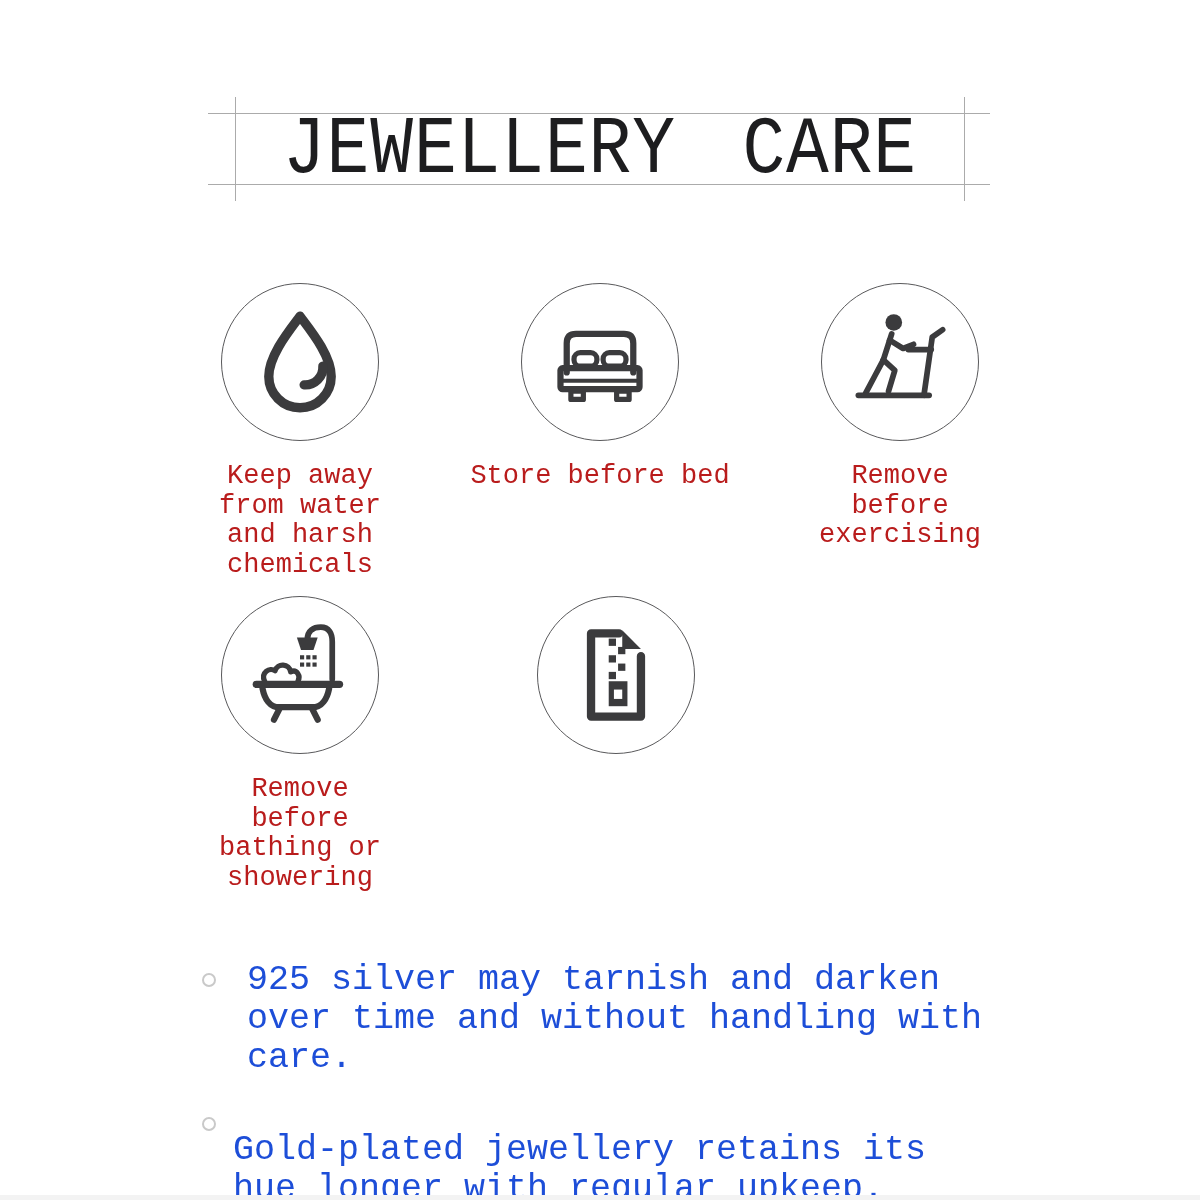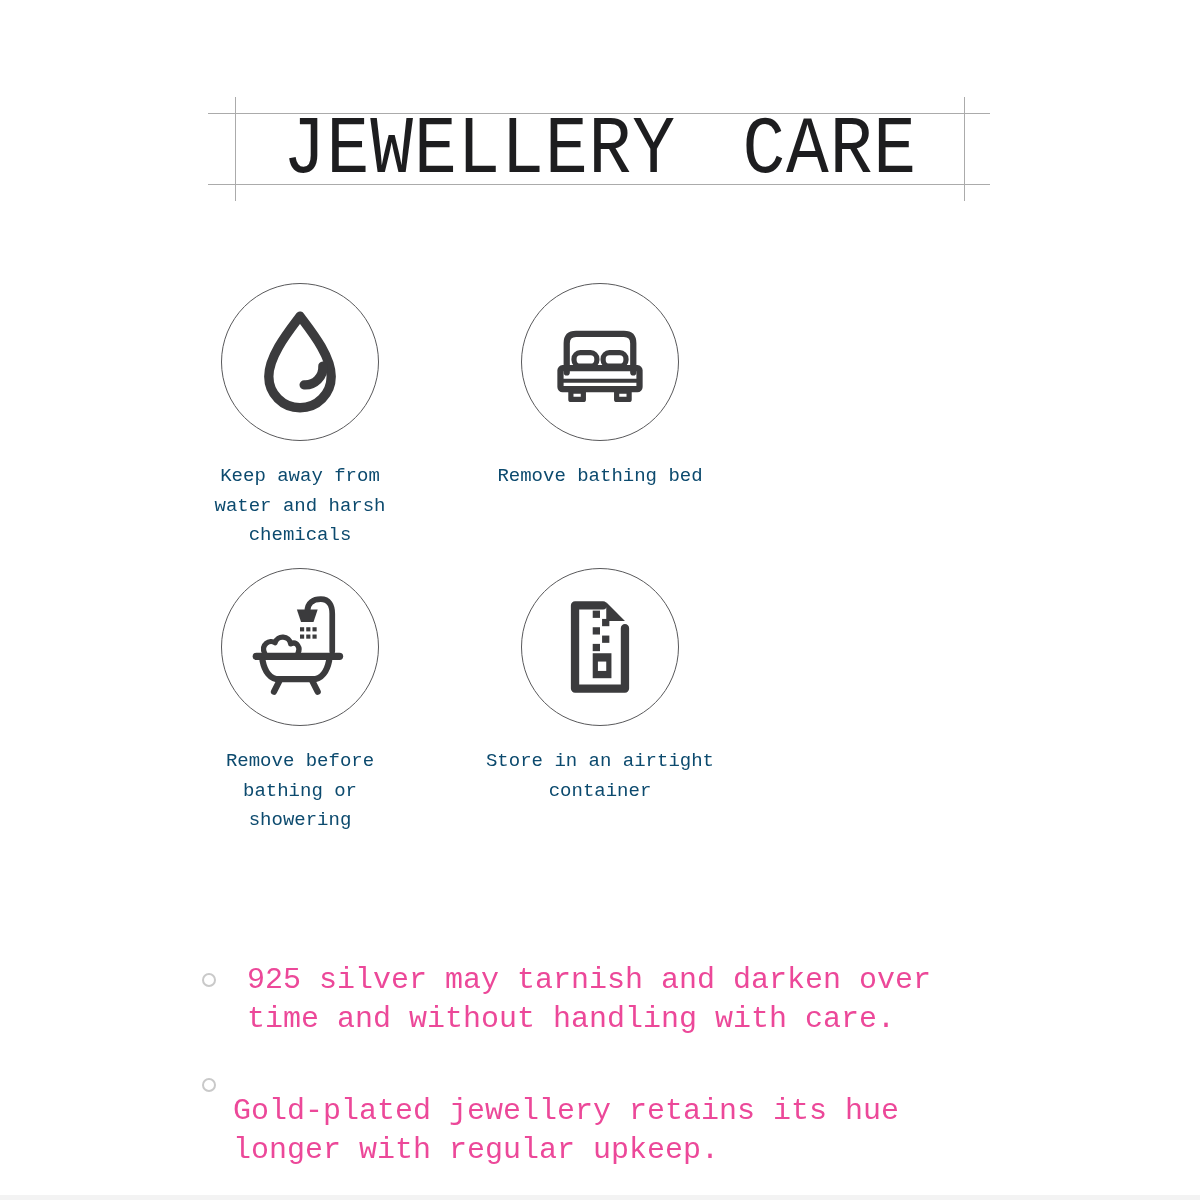--- a/index.html
+++ b/index.html
@@ -16,44 +16,44 @@
   #rule-right{left:964px;top:97px;height:104px;}
   .title{
     position:absolute;left:235px;width:730px;top:110px;margin:0;
     font-size:81px;line-height:81px;font-weight:500;color:#1d1d1f;
     text-align:center;letter-spacing:1px;word-spacing:26px;white-space:nowrap;
     transform:scaleX(0.88);transform-origin:50% 50%;
   }
   
   .row{position:absolute;left:150px;width:900px;display:flex;}
   #row1{top:283px;}
-  #row2{top:568px;}
+  #row2{top:596px;gap:16px;}
   .cell{width:300px;display:flex;flex-direction:column;align-items:center;}
   .badge{
     width:158px;height:158px;box-sizing:border-box;border:1.6px solid #59595b;
     border-radius:50%;display:flex;align-items:center;justify-content:center;background:#fff;
   }
   .badge svg{width:104px;height:104px;overflow:visible;}
   .icon-stroke{stroke:#3b3b3d;fill:none;stroke-linecap:round;stroke-linejoin:round;}
   .icon-fill{fill:#3b3b3d;stroke:none;}
   .caption{
-    margin-top:21px;font-size:19px;line-height:29.5px;font-weight:400;
-    color:#0c4a6e;text-align:center;
+    margin-top:21px;font-size:27px;line-height:29.5px;font-weight:400;
+    color:#b91c1c;text-align:center;
   }
   .w200{max-width:200px;} .w260{max-width:260px;} .w210{max-width:210px;}
   .w238{max-width:238px;} .w232{max-width:232px;}
   
   .notes{position:absolute;left:202px;top:961px;width:812px;}
   .note{display:flex;align-items:flex-start;}
   .note + .note{margin-top:27px;flex-direction:column;}
   .note-bullet{
     flex:0 0 auto;width:14px;height:14px;box-sizing:border-box;
     border:2px solid #c9c9c9;border-radius:50%;margin-top:12px;background:#fff;
   }
-  .note-text{margin-left:31px;font-size:30px;line-height:39px;color:#ec4899;max-width:760px;}
+  .note-text{margin-left:31px;font-size:35px;line-height:39px;color:#1d4ed8;max-width:760px;}
   .bottom-strip{position:absolute;left:0;bottom:0;width:100%;height:5px;background:#f3f3f3;}
 </style>
 </head>
 <body>
 
 <div class="page">
 
   <div class="title-block">
     <div class="hline" id="rule-top"></div>
     <div class="hline" id="rule-bottom"></div>
@@ -79,23 +79,38 @@
         <svg viewBox="0 0 100 100" xmlns="http://www.w3.org/2000/svg">
           <path class="icon-stroke" stroke-width="6" d="M18 60 V32 Q18 23 27 23 H73 Q82 23 82 32 V60"></path>
           <rect class="icon-stroke" stroke-width="5" x="25" y="41" width="22" height="13" rx="6"></rect>
           <rect class="icon-stroke" stroke-width="5" x="53" y="41" width="22" height="13" rx="6"></rect>
           <rect class="icon-stroke" stroke-width="6" x="12" y="56" width="76" height="20" rx="2"></rect>
           <path class="icon-stroke" stroke-width="4" d="M14 68 H86"></path>
           <rect class="icon-stroke" stroke-width="5" x="22" y="78" width="12" height="8"></rect>
           <rect class="icon-stroke" stroke-width="5" x="66" y="78" width="12" height="8"></rect>
         </svg>
       </div>
-      <div class="caption w260">Remove bathing bed</div>
+      <div class="caption w260">Store before bed</div>
     </div>
 
+    <div class="cell">
+      <div class="badge">
+        <svg viewBox="0 0 100 100" xmlns="http://www.w3.org/2000/svg">
+          <circle class="icon-fill" cx="44" cy="12" r="8"></circle>
+          <path class="icon-stroke" stroke-width="5.5" d="M42 23 L34 48"></path>
+          <path class="icon-stroke" stroke-width="5.5" d="M40 29 L53 37 L63 33"></path>
+          <path class="icon-stroke" stroke-width="5.5" d="M34 48 L45 58 L39 78"></path>
+          <path class="icon-stroke" stroke-width="5.5" d="M34 48 L26 63 L17 80"></path>
+          <path class="icon-stroke" stroke-width="5.5" d="M10 82 H78"></path>
+          <path class="icon-stroke" stroke-width="5.5" d="M73 82 L81 26 L91 19"></path>
+          <path class="icon-stroke" stroke-width="5.5" d="M58 38 H80"></path>
+        </svg>
+      </div>
+      <div class="caption w210">Remove before exercising</div>
+    </div>
 
   </div>
 
   <div class="row" id="row2">
 
     <div class="cell">
       <div class="badge">
         <svg viewBox="0 0 100 100" xmlns="http://www.w3.org/2000/svg">
           <path class="icon-stroke" stroke-width="5.5" d="M57 16 C57 7 63 4 70 4 C78 4 81 10 81 18 V54"></path>
           <path class="icon-fill" d="M47 14 H67 L63 26 H51 Z"></path>
@@ -122,21 +137,20 @@
           <path class="icon-fill" d="M56 7 L74 25 L56 25 Z"></path>
           <rect class="icon-fill" x="43" y="15" width="7" height="7"></rect>
           <rect class="icon-fill" x="52" y="23" width="7" height="7"></rect>
           <rect class="icon-fill" x="43" y="31" width="7" height="7"></rect>
           <rect class="icon-fill" x="52" y="39" width="7" height="7"></rect>
           <rect class="icon-fill" x="43" y="47" width="7" height="7"></rect>
           <rect class="icon-fill" x="43" y="56" width="18" height="24"></rect>
           <rect x="48" y="64" width="8" height="9" fill="#ffffff" stroke="none"></rect>
         </svg>
       </div>
-      <div class="caption w238">Store in an airtight container</div>
     </div>
 
 
   </div>
 
   <div class="notes">
     <div class="note">
       <div class="note-bullet"></div>
       <div class="note-text">925 silver may tarnish and darken over time and without handling with care.</div>
     </div>

